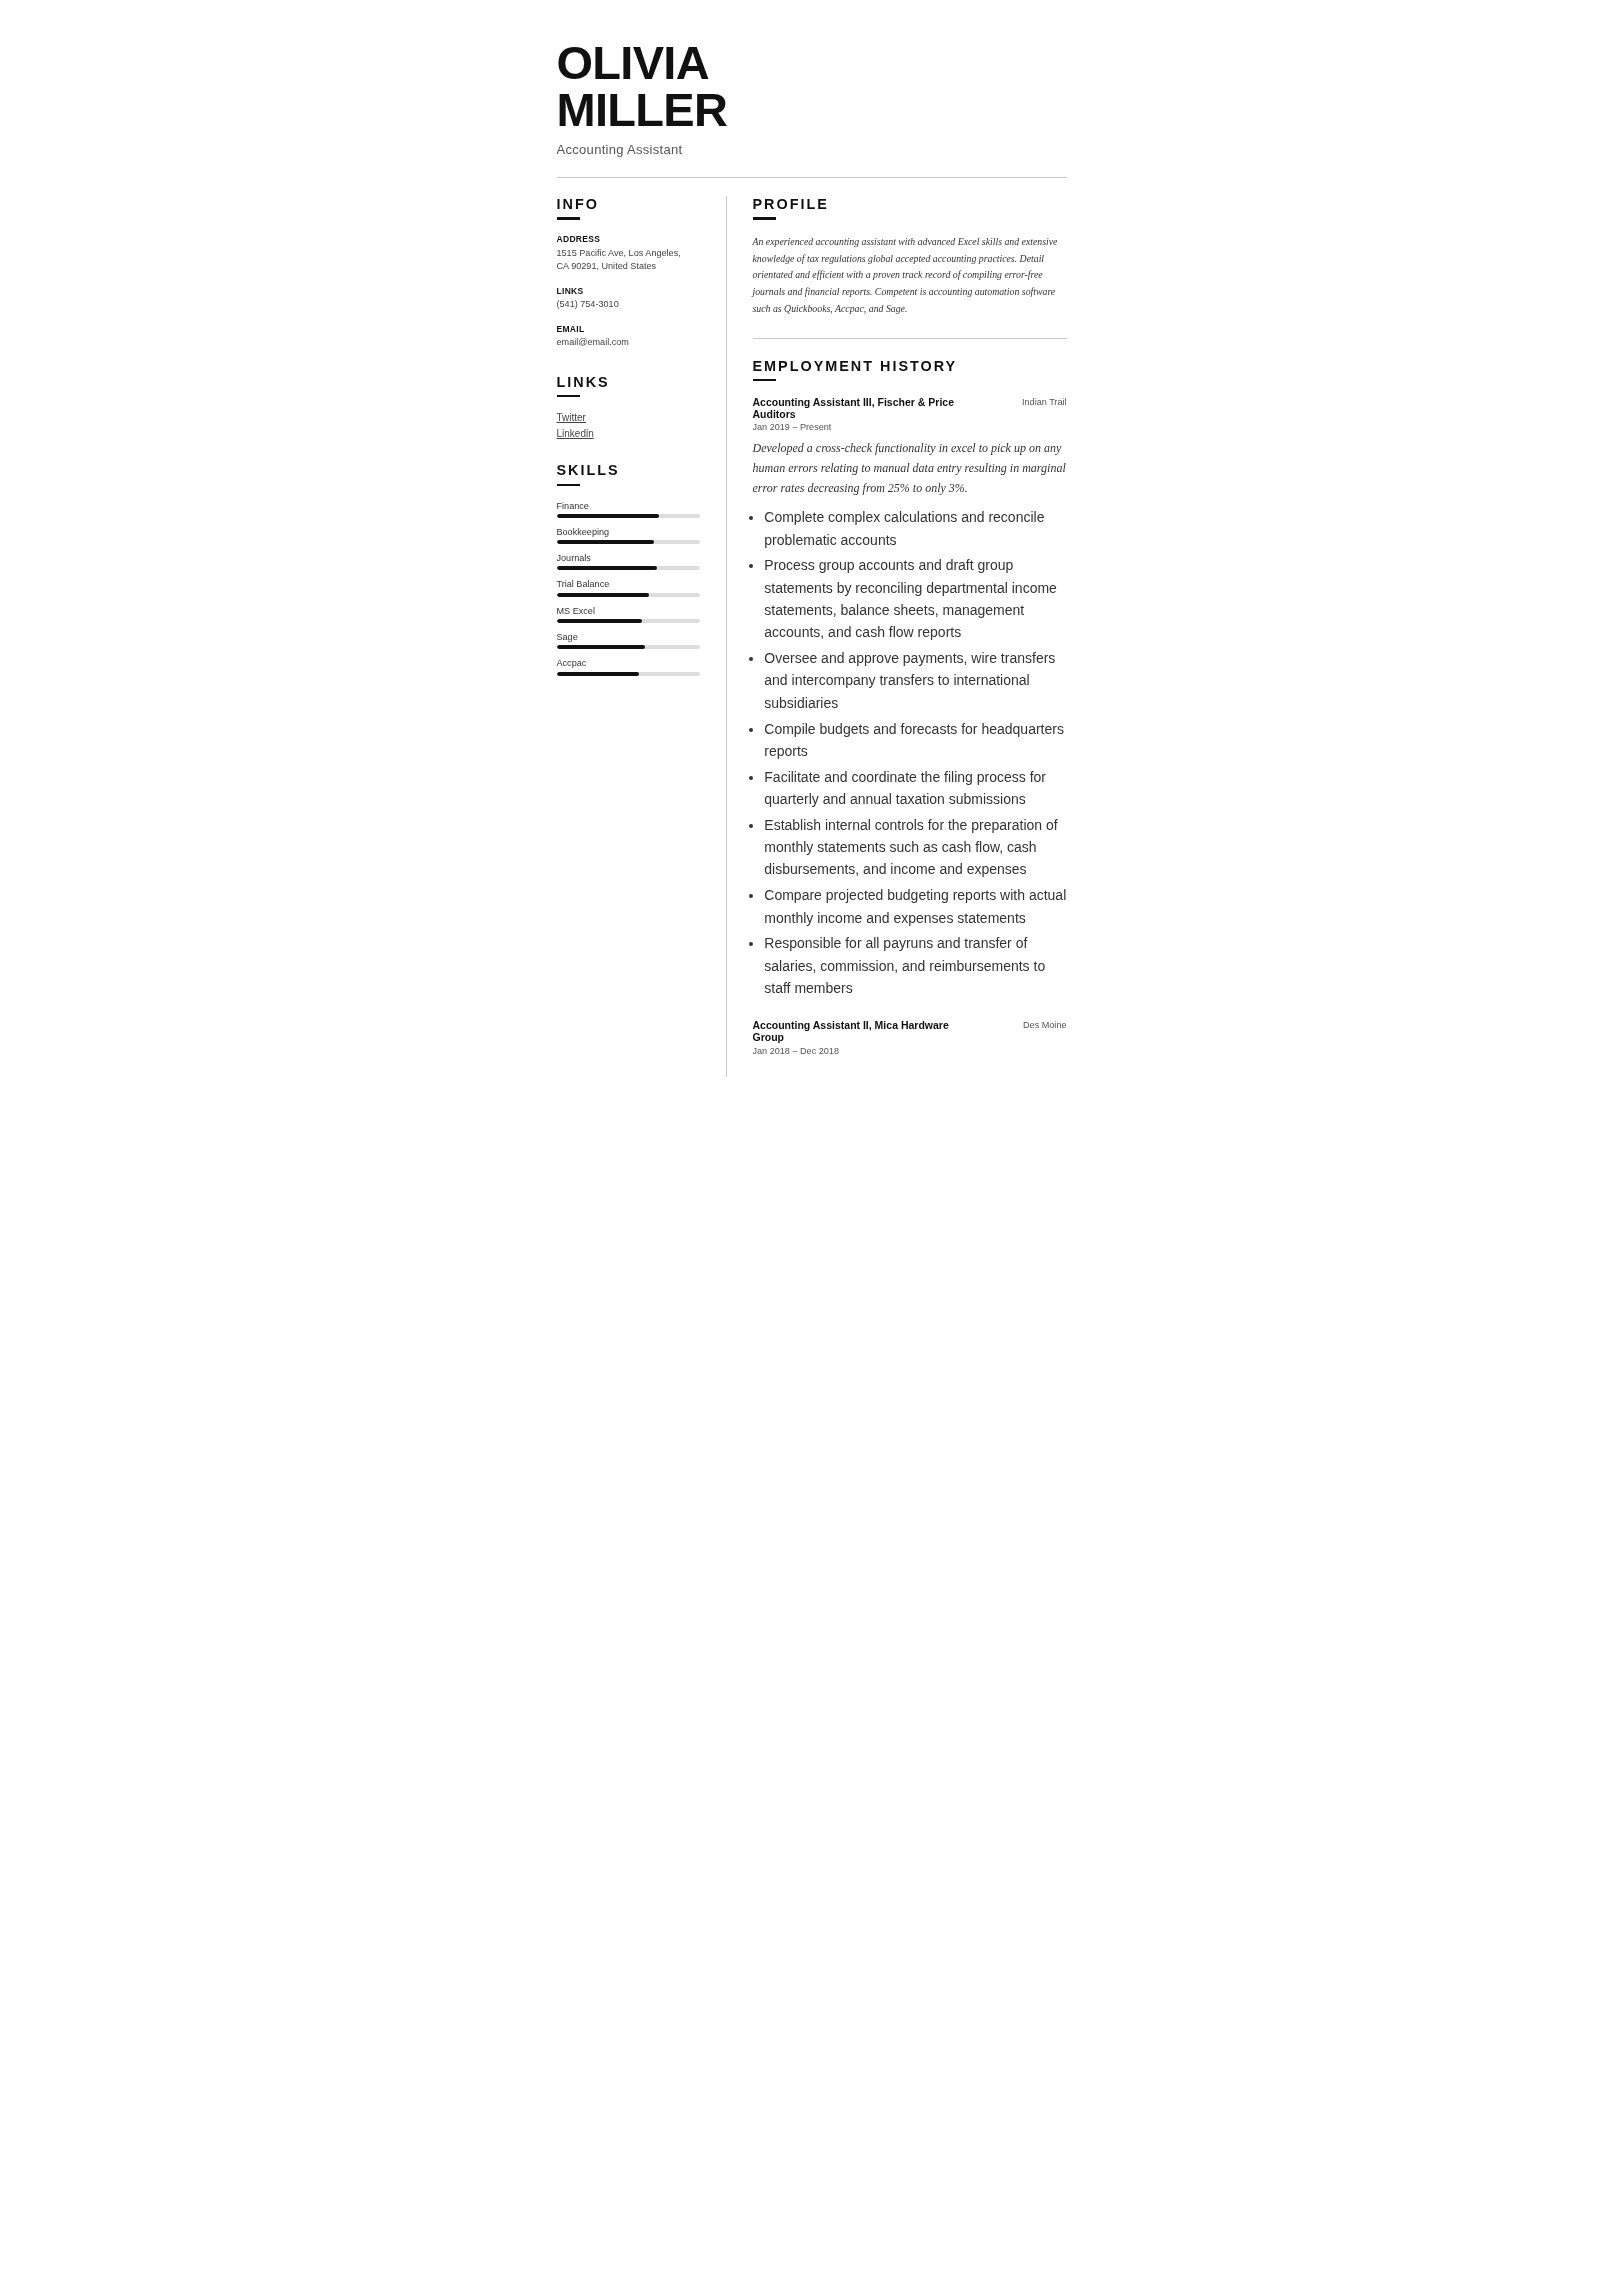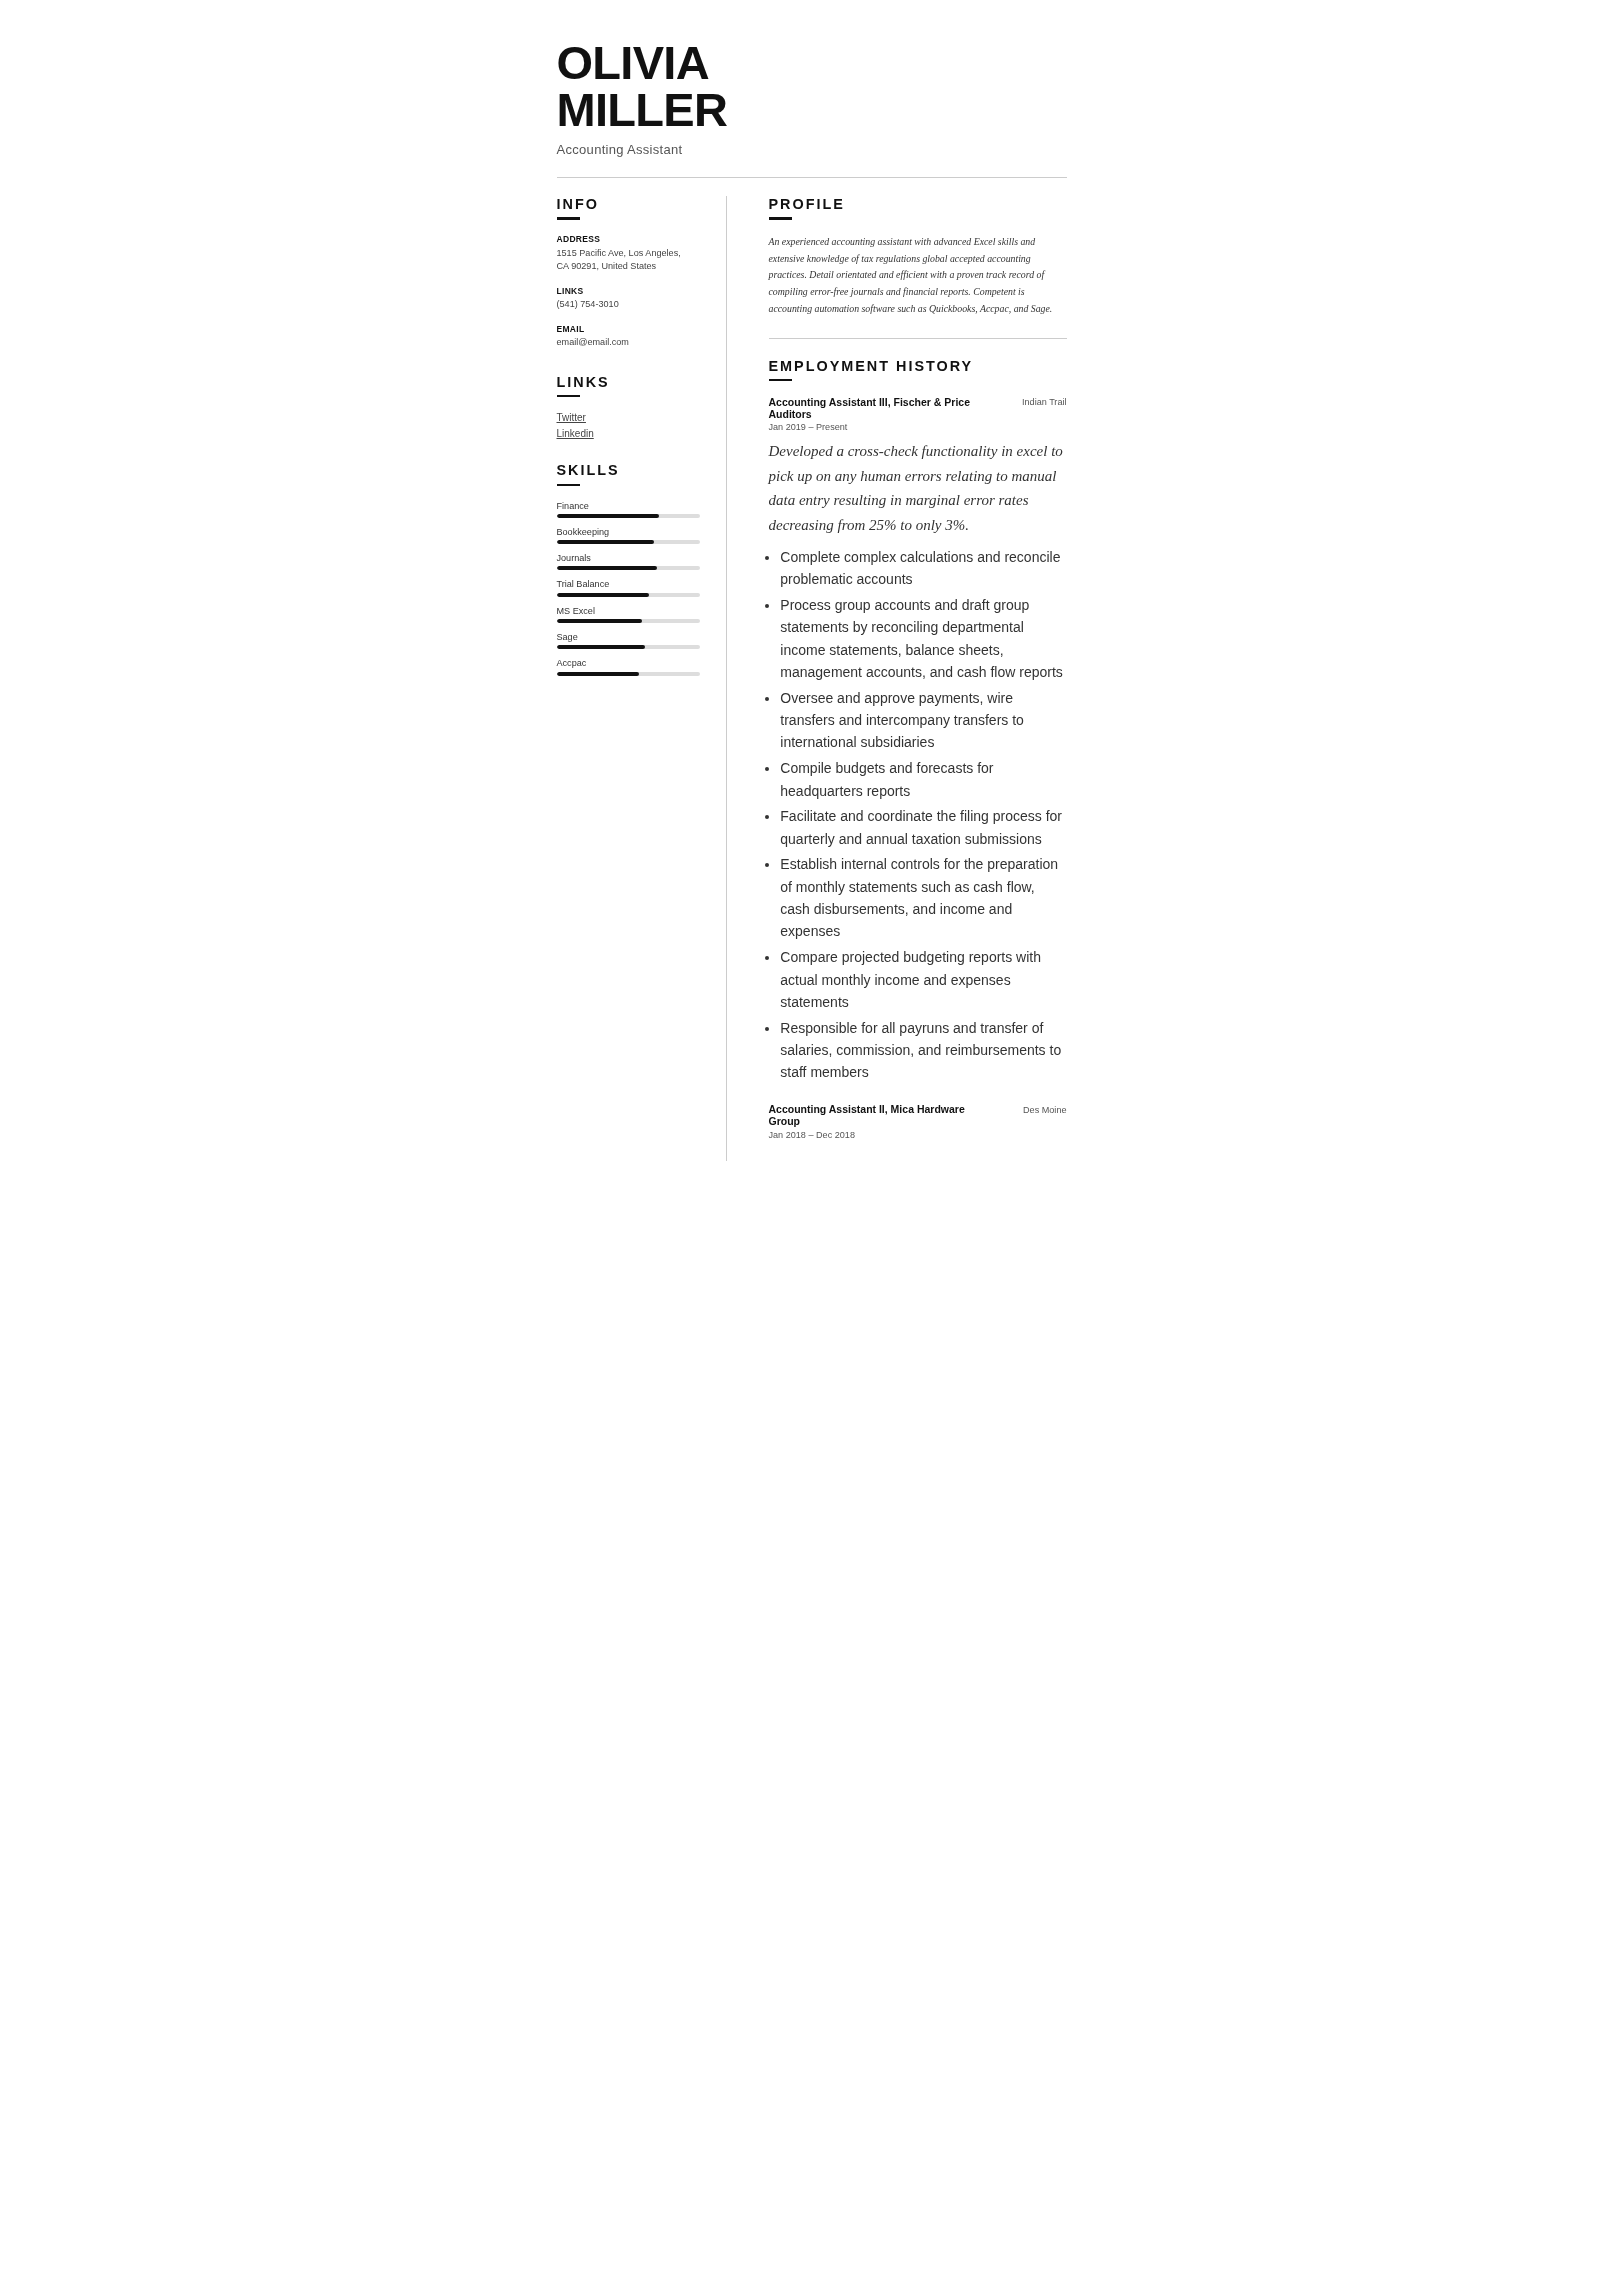--- a/index.html
+++ b/index.html
@@ -31,21 +31,21 @@
       margin-top: 9.1px;
       letter-spacing: 0.3px;
     }
     .divider-full {
       border: none;
       border-top: 0.7px solid #ccc;
       margin: 15.7px 0 18.3px 0;
     }
     .main-layout {
       display: flex;
-      gap: 16px;
+      gap: 0;
     }
     .sidebar {
       width: 170px;
       min-width: 170px;
       padding-right: 26px;
       border-right: 0.7px solid #ccc;
       margin-right: 26px;
     }
     .content {
       flex: 1;
@@ -153,21 +153,21 @@
       padding-left: 28px;
     }
     .employment-dates {
       font-family: Arial, Helvetica, sans-serif;
       font-size: 9.1px;
       color: #555;
       margin-bottom: 6.5px;
     }
     .employment-desc {
       font-family: Georgia, serif;
-      font-size: 15px;
+      font-size: 12px;
       font-style: italic;
       color: #333;
       line-height: 1.65;
       margin-bottom: 7.8px;
     }
     .bullet-list {
       padding-left: 11.8px;
       margin: 0;
     }
     .bullet-list li {

